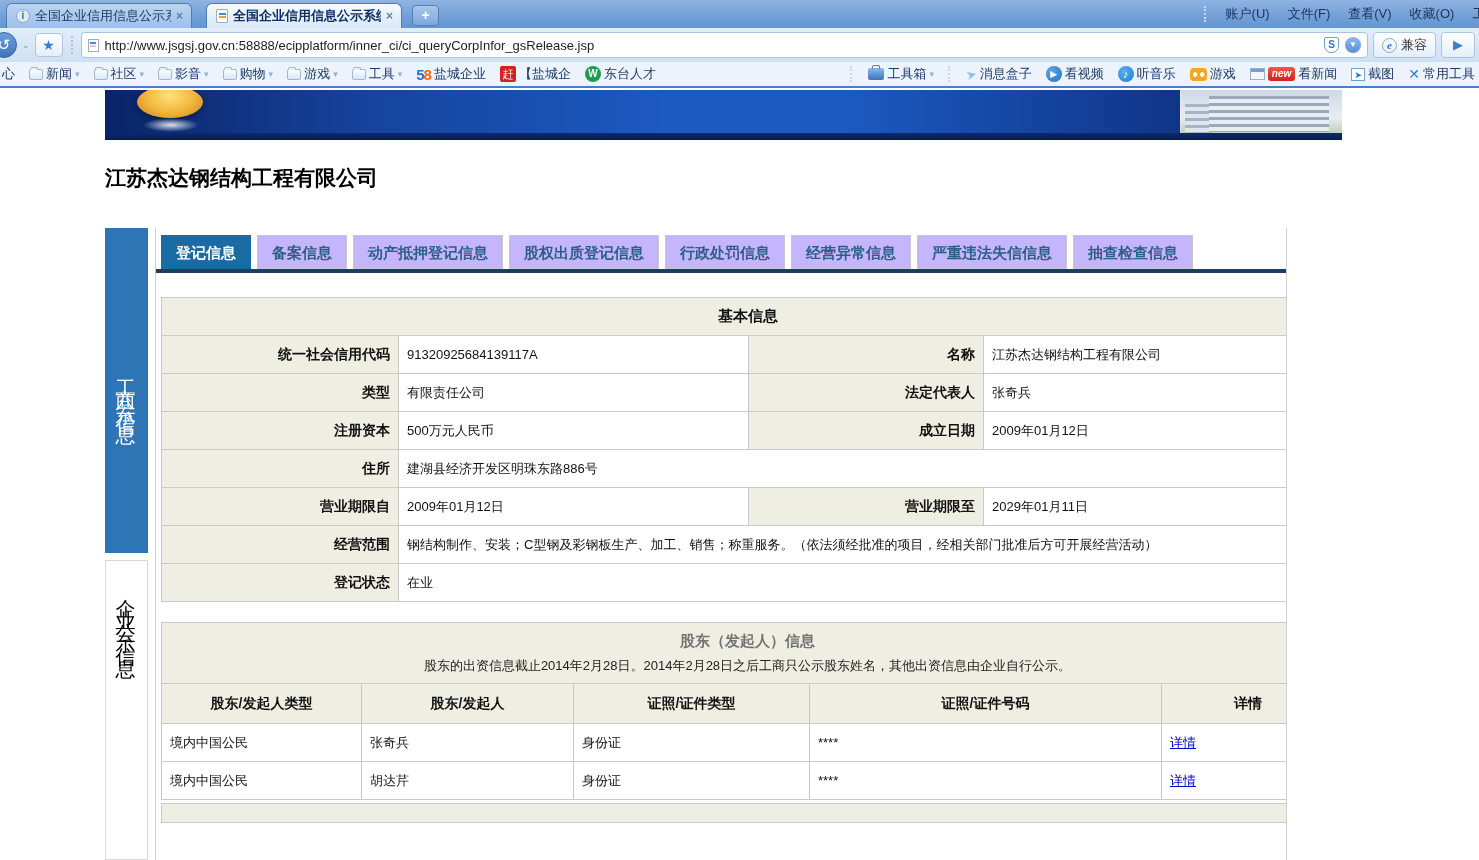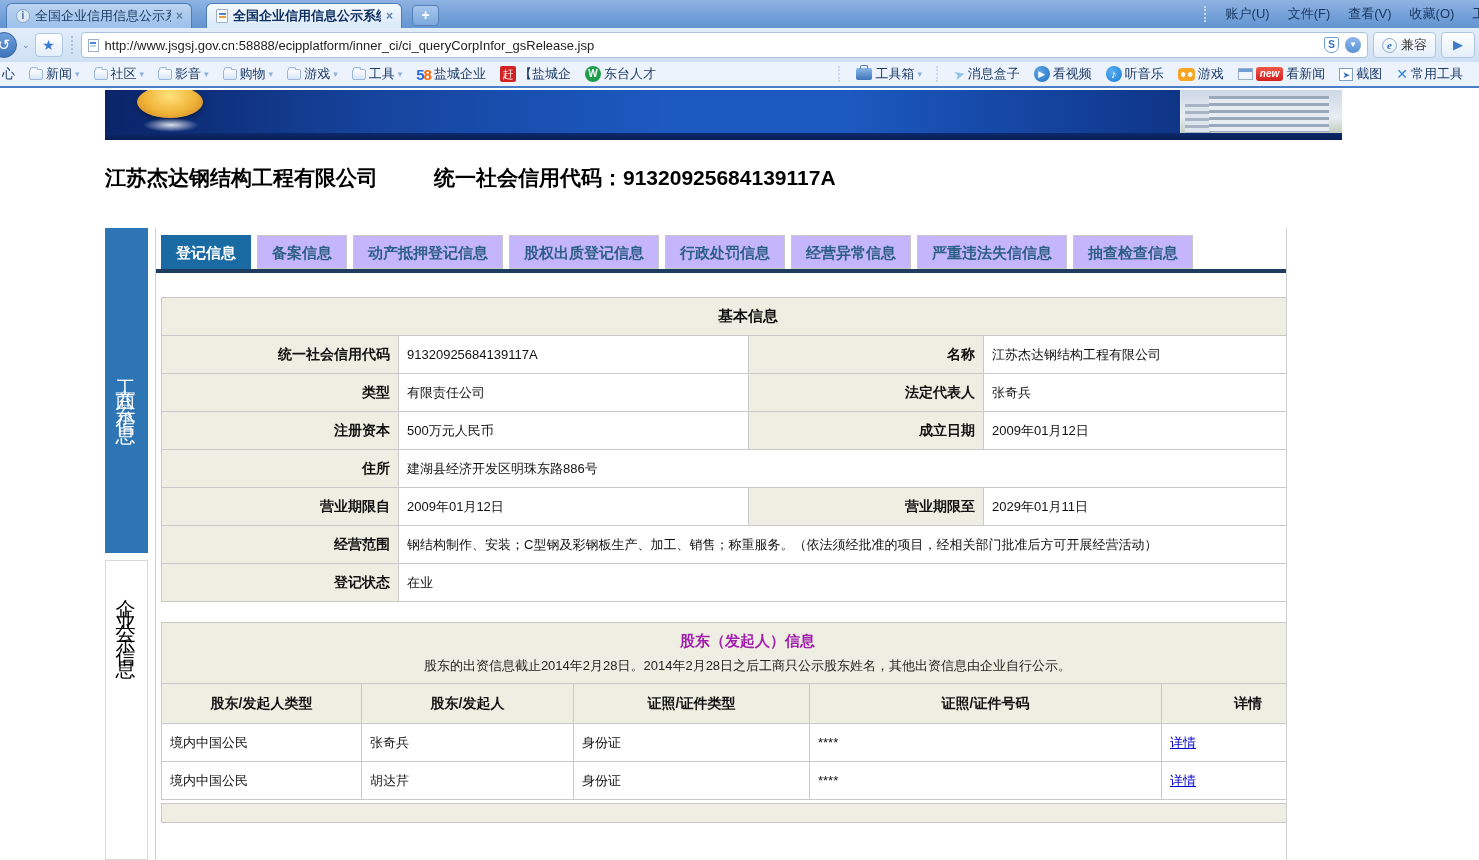--- a/index.html
+++ b/index.html
@@ -65,21 +65,21 @@
     border-radius:2px; position:relative; }
   .folder::before { content:""; position:absolute; left:0; top:-3px; width:6px; height:2px;
     background:#e9f1fa; border:1px solid #9db8d8; border-bottom:none; border-radius:2px 2px 0 0; }
   .bchev { color:#8fb0d8; font-size:9px; }
   .logo58 { font-weight:bold; font-size:15px; letter-spacing:-1px; }
   .logo58 .l5 { color:#2b6dd8; } .logo58 .l8 { color:#ff6600; }
   .ganji { width:16px; height:16px; background:#d42222; border-radius:2px; color:#fff; font-size:11px;
     text-align:center; line-height:16px; }
   .wcirc { width:16px; height:16px; background:#1e9e4a; border-radius:50%; color:#fff; font-size:10px;
     font-weight:bold; text-align:center; line-height:16px; }
-  .bookbar .right { margin-left:auto; display:flex; align-items:center; gap:14px; padding-right:16px; }
+  .bookbar .right { margin-left:auto; display:flex; align-items:center; gap:14px; padding-right:4px; }
   .toolbox { width:16px; height:12px; border-radius:2px; background:linear-gradient(#8db8e8,#3f74b8); position:relative; }
   .toolbox::before { content:""; position:absolute; left:4px; top:-3px; width:6px; height:3px;
     border:1px solid #5580b8; border-bottom:none; border-radius:2px 2px 0 0; }
   .plane { color:#8fc1ea; font-size:13px; transform:rotate(-15deg); }
   .circ-ic { width:16px; height:16px; border-radius:50%; color:#fff; font-size:9px; text-align:center; line-height:16px; }
   .vid { background:radial-gradient(circle at 35% 35%, #5fa6e6, #1f6fc4); }
   .mus { background:radial-gradient(circle at 35% 35%, #56aef0, #1f7fd4); font-size:11px; }
   .pad { width:17px; height:13px; border-radius:4px;
     background:radial-gradient(circle at 30% 50%, #fff 2px, rgba(0,0,0,0) 2.6px),
                radial-gradient(circle at 72% 50%, #fff 2px, rgba(0,0,0,0) 2.6px), #f6a623; }
@@ -134,21 +134,21 @@
   table.grid { border-collapse:collapse; table-layout:fixed; margin-left:5px; width:1173px; }
   table.grid td { border:1px solid #c9c9c9; height:38px; font-size:13px; color:#111;
     padding:2px 8px; background:#fff; overflow:hidden; }
   table.grid td.lab { background:#eeeee2; text-align:right; font-weight:bold; font-size:14px; }
   table.grid td.thead { background:#eeeee2; text-align:center; font-weight:bold; font-size:15px; }
   .bt { margin-top:24px; }
 
   .share { margin-top:20px; }
   .share-head { margin-left:5px; width:1173px; background:#eeeee2; border:1px solid #c9c9c9; border-bottom:none;
     text-align:center; padding:9px 0 8px; }
-  .share-head .t { font-size:15px; font-weight:bold; color:#a21caf; }
+  .share-head .t { font-size:15px; font-weight:bold; color:#737373; }
   .share-head .n { font-size:13px; color:#222; margin-top:6px; }
   table.grid td.colh { background:#eeeee2; text-align:center; font-weight:bold; font-size:14px; height:40px; }
   a.detail { color:#0000cc; text-decoration:underline; font-size:13px; }
   .strip { margin:3px 0 0 5px; width:1173px; height:20px; background:#eeeee2; border:1px solid #c9c9c9; }
 </style>
 </head>
 <body>
 
 <div class="root">
 
@@ -283,21 +283,20 @@
       <div class="emblem"></div>
       <div class="glow"></div>
       <div class="building">
         <div class="wing"></div>
         <div class="win"></div>
       </div>
     </div>
 
     <div class="pagetitle">
       <span>江苏杰达钢结构工程有限公司</span>
-      <span>统一社会信用代码：91320925684139117A</span>
     </div>
 
     <div class="side-top">
       <span>工商公示信息</span>
     </div>
     <div class="side-bottom">
       <span>企业公示信息</span>
     </div>
 
     <div class="frame">

